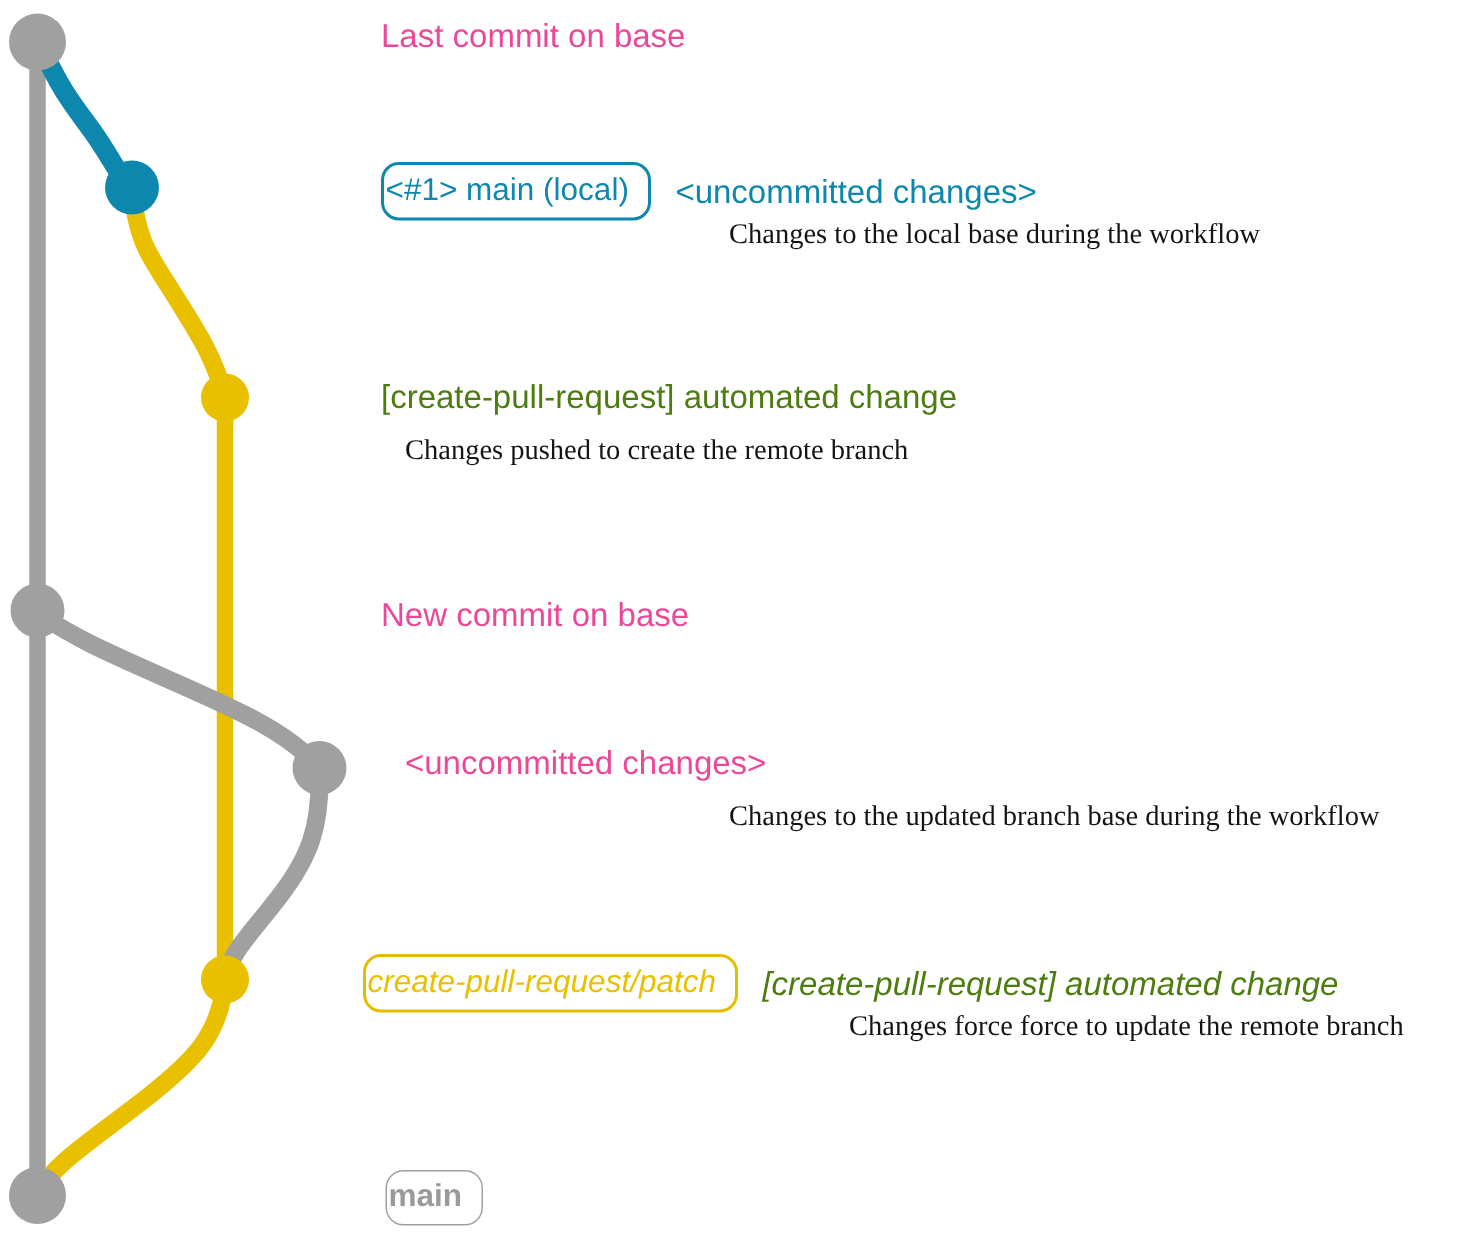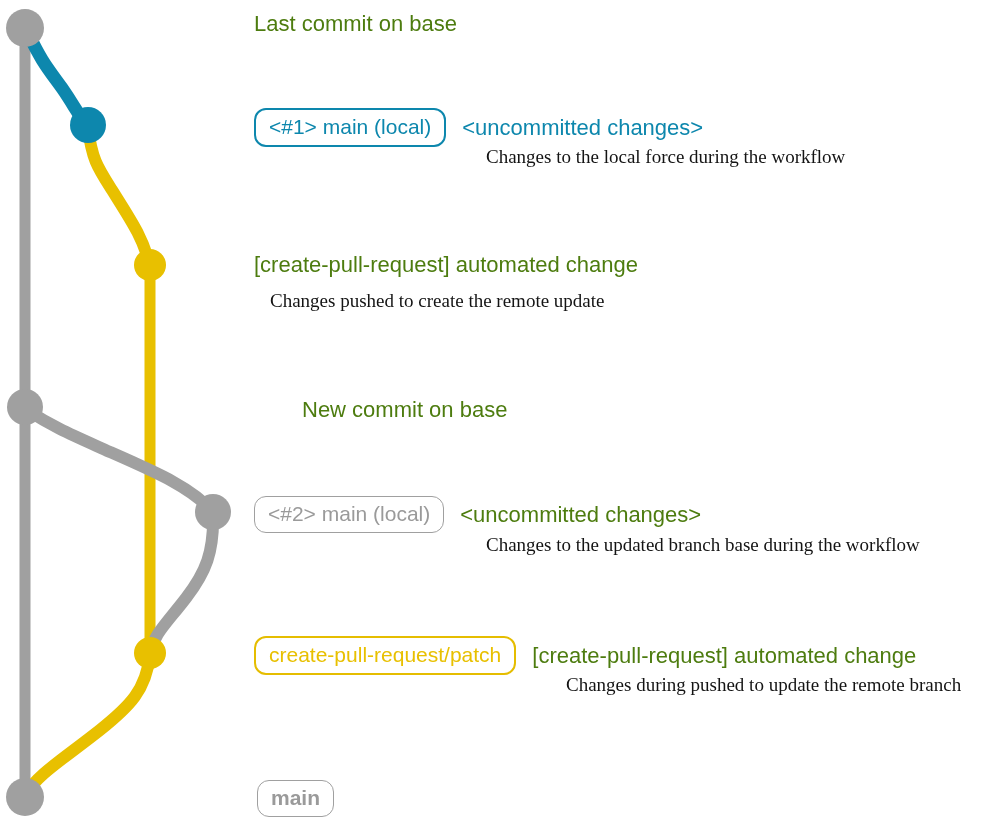--- a/index.html
+++ b/index.html
@@ -25,37 +25,37 @@
 
   .row {
     position: absolute;
     display: flex;
     align-items: center;
   }
 
   .badge {
     display: inline-block;
     border-radius: 12px;
-    padding: 5px 13px 6px 13px;
+    padding: 5px 13px 6px 1px;
     font-size: 21px;
     line-height: 1.15;
     white-space: nowrap;
     box-sizing: border-box;
   }
   .badge-blue  { border: 2.2px solid #0d87ad; color: #0d87ad; }
   .badge-gray  { border: 1.6px solid #a0a0a0; color: #9a9a9a; }
   .badge-yellow{ border: 2.2px solid #e5bd00; color: #e8c000; }
 
   .headline {
     font-size: 22px;
     white-space: nowrap;
     line-height: 1.15;
   }
   .headline-blue   { color: #0d87ad; }
-  .headline-gray   { color: #4d7c0f; text-align: right; }
+  .headline-gray   { color: #ec4899; text-align: right; }
   .headline-yellow { color: #4d7c0f; }
 
   .subtext {
     position: absolute;
     font-family: "Liberation Serif", serif;
     font-size: 19px;
     color: #141414;
     white-space: nowrap;
     line-height: 1.15;
   }
@@ -95,41 +95,40 @@
 
 <div class="row" style="left:254px; top:11px;">
   <span class="headline headline-gray">Last commit on base</span>
 </div>
 
 <div class="row" style="left:254px; top:108px;">
   <span class="badge badge-blue">&lt;#1&gt; main (local)</span>
   <span class="gap-md"></span>
   <span class="headline headline-blue">&lt;uncommitted changes&gt;</span>
 </div>
-<div class="subtext" style="left:486px; top:146px;">Changes to the local force during the workflow</div>
+<div class="subtext" style="left:486px; top:146px;">Changes to the local base during the workflow</div>
 
 <div class="row" style="left:254px; top:252px;">
   <span class="headline headline-yellow">[create-pull-request] automated change</span>
 </div>
-<div class="subtext" style="left:270px; top:290px;">Changes pushed to create the remote update</div>
+<div class="subtext" style="left:270px; top:290px;">Changes pushed to create the remote branch</div>
 
-<div class="row" style="left:254px; top:397px;margin-left:48px;">
+<div class="row" style="left:254px; top:397px;">
   <span class="headline headline-gray">New commit on base</span>
 </div>
 
 <div class="row" style="left:254px; top:496px;">
-  <span class="badge badge-gray">&lt;#2&gt; main (local)</span>
   <span class="gap-md"></span>
   <span class="headline headline-gray">&lt;uncommitted changes&gt;</span>
 </div>
 <div class="subtext" style="left:486px; top:534px;">Changes to the updated branch base during the workflow</div>
 
-<div class="row" style="left:254px; top:636px;">
+<div class="row" style="left:242px; top:636px;font-style:italic;">
   <span class="badge badge-yellow">create-pull-request/patch</span>
   <span class="gap-md"></span>
   <span class="headline headline-yellow">[create-pull-request] automated change</span>
 </div>
-<div class="subtext" style="left:566px; top:674px;">Changes during pushed to update the remote branch</div>
+<div class="subtext" style="left:566px; top:674px;">Changes force force to update the remote branch</div>
 
 <div class="row" style="left:257px; top:780px;font-weight:bold;">
   <span class="badge badge-gray">main</span>
   <span class="gap-sm"></span>
 </div>
 
 </body></html>

